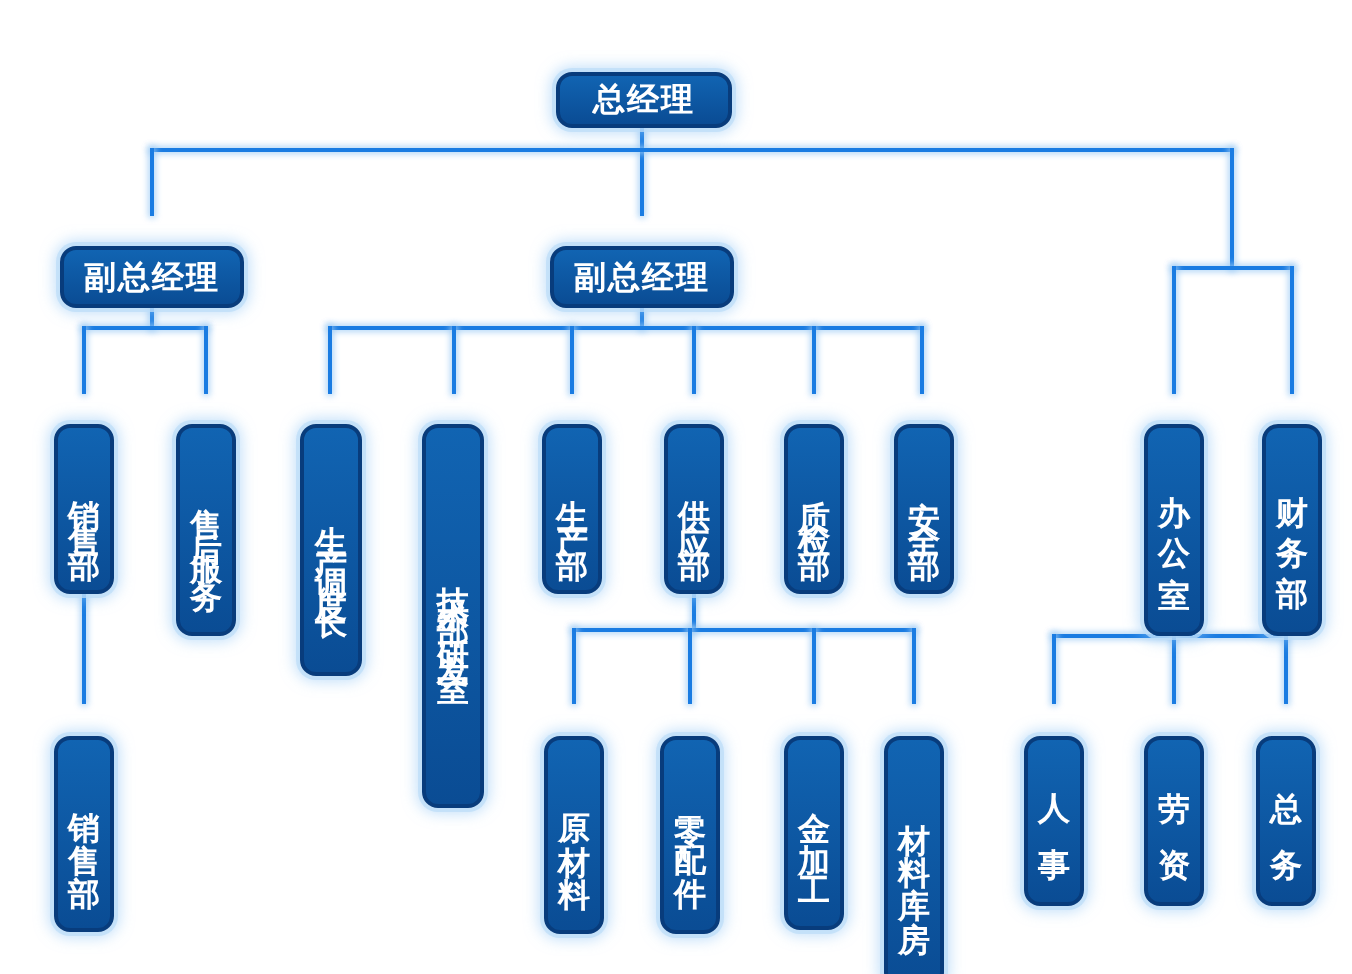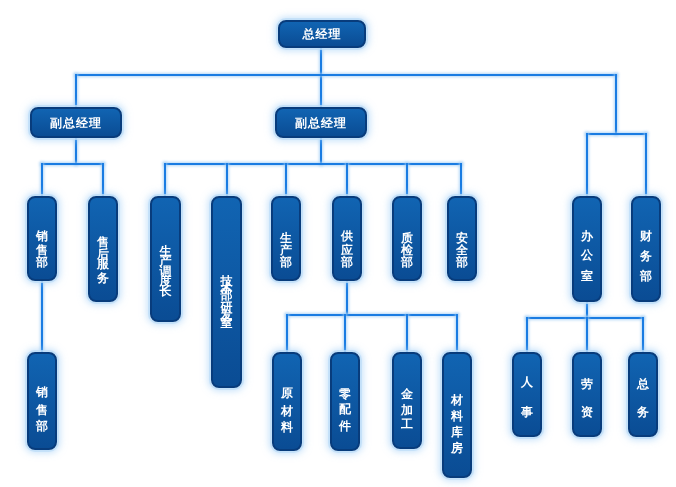--- a/index.html
+++ b/index.html
@@ -7,23 +7,24 @@
     position:relative;width:676px;height:487px;background:var(--background,#ffffff);
     font-family:"DejaVu Sans","Liberation Sans",sans-serif;overflow:hidden;
   }
   .node,.vnode{
     position:absolute;box-sizing:border-box;
     display:flex;align-items:center;justify-content:center;
     background:linear-gradient(180deg,var(--box_fill_top,#1164b2) 0%,var(--box_fill_bottom,#0a4c94) 100%);
     border:2px solid var(--box_border,#083c7c);
     border-radius:8px;
     color:var(--box_text,#ffffff);
-    font-weight:bold;font-size:12px;line-height:1;
+    font-weight:bold;font-size:16px;line-height:1;
     box-shadow:0 0 0 2px rgba(190,222,248,0.75),0 0 7px 3px rgba(150,200,245,0.55);
     text-align:right;
+    margin-top:16px;
   }
   .node{letter-spacing:1px;}
   .vnode{
     writing-mode:vertical-rl;
     text-orientation:upright;
   }
   .vline,.hline{
     position:absolute;
     background:var(--connector,#1a7ce2);
     box-shadow:0 0 3px 1px rgba(160,205,245,0.8);

